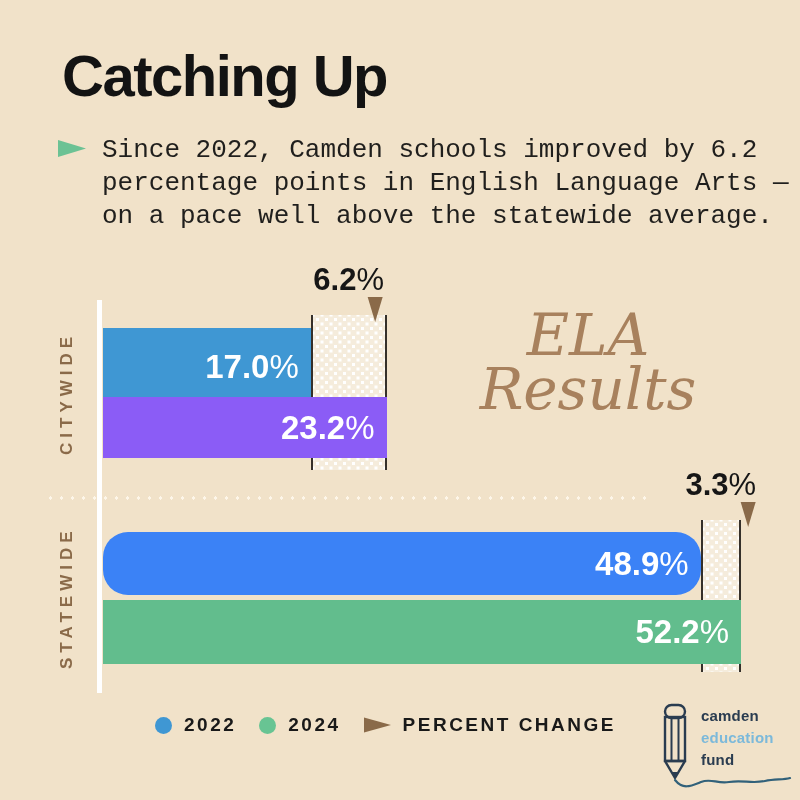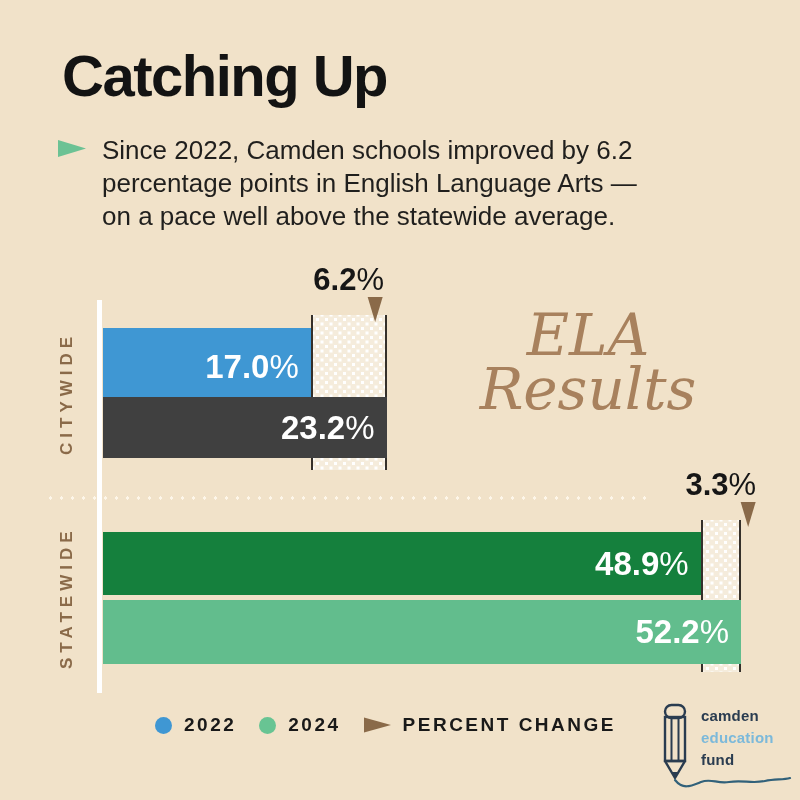--- a/index.html
+++ b/index.html
@@ -8,21 +8,21 @@
     overflow:hidden;font-family:"Liberation Sans",sans-serif;color:#1c1b19;
   }
   
   .title{
     position:absolute;left:62px;top:44px;font-size:58px;line-height:64px;
     font-weight:bold;letter-spacing:-1.5px;color:#131313;
   }
   .subtitle-row{position:absolute;left:58px;top:134px;display:flex;align-items:flex-start;}
   .bullet{flex:0 0 auto;margin-top:6px;margin-right:16px;}
   .subtitle{
-    font-family:Liberation Sans, sans-serif;
+    font-family:Liberation Mono, monospace;
     font-size:26px;line-height:33px;color:#201f1d;
   }
   
   .chart{position:absolute;left:0;top:260px;width:800px;height:445px;}
   .axis-line{position:absolute;left:97px;top:40px;width:5px;height:393px;background:#ffffff;}
   .cat-label{
     position:absolute;left:50px;width:34px;display:flex;align-items:center;justify-content:center;
     writing-mode:vertical-rl;transform:rotate(180deg);
     font-size:17px;font-weight:bold;letter-spacing:5px;color:#8a6a49;
   }
@@ -105,25 +105,25 @@
     <div class="cat-label cat-statewide">STATEWIDE</div>
 
     <div class="plot">
 
       <div class="change-region region-cw" style="left: 31.4815%; width: 11.4815%;"></div>
       <div class="change-region region-sw" style="left: 90.5556%; width: 6.11111%;"></div>
 
       <div class="bar bar-cw-a" style="width: 31.4815%; background: rgb(63, 151, 211);">
         <span class="bar-label"><span>17.0</span><span class="pct">%</span></span>
       </div>
-      <div class="bar bar-cw-b" style="width: 42.963%; background: #404040;">
+      <div class="bar bar-cw-b" style="width: 42.963%; background: #8b5cf6;">
         <span class="bar-label"><span>23.2</span><span class="pct">%</span></span>
       </div>
 
-      <div class="bar bar-sw-a" style="width: 90.5556%; background: #15803d;">
+      <div class="bar bar-sw-a" style="width: 90.5556%; background: #3b82f6; border-radius: 25px;">
         <span class="bar-label"><span>48.9</span><span class="pct">%</span></span>
       </div>
       <div class="bar bar-sw-b" style="width: 96.6667%; background: rgb(98, 189, 141); padding-left: 43px;">
         <span class="bar-label"><span>52.2</span><span class="pct">%</span></span>
       </div>
 
       <div class="change-marker marker-cw" style="left: 37.2222%;">
         <span class="change-label"><span>6.2</span><span class="pct">%</span></span>
         <svg class="change-arrow" width="17" height="25" viewBox="0 0 17 25">
           <polygon points="1,0 16,0 8.5,25" fill="#8a6a49"></polygon>

